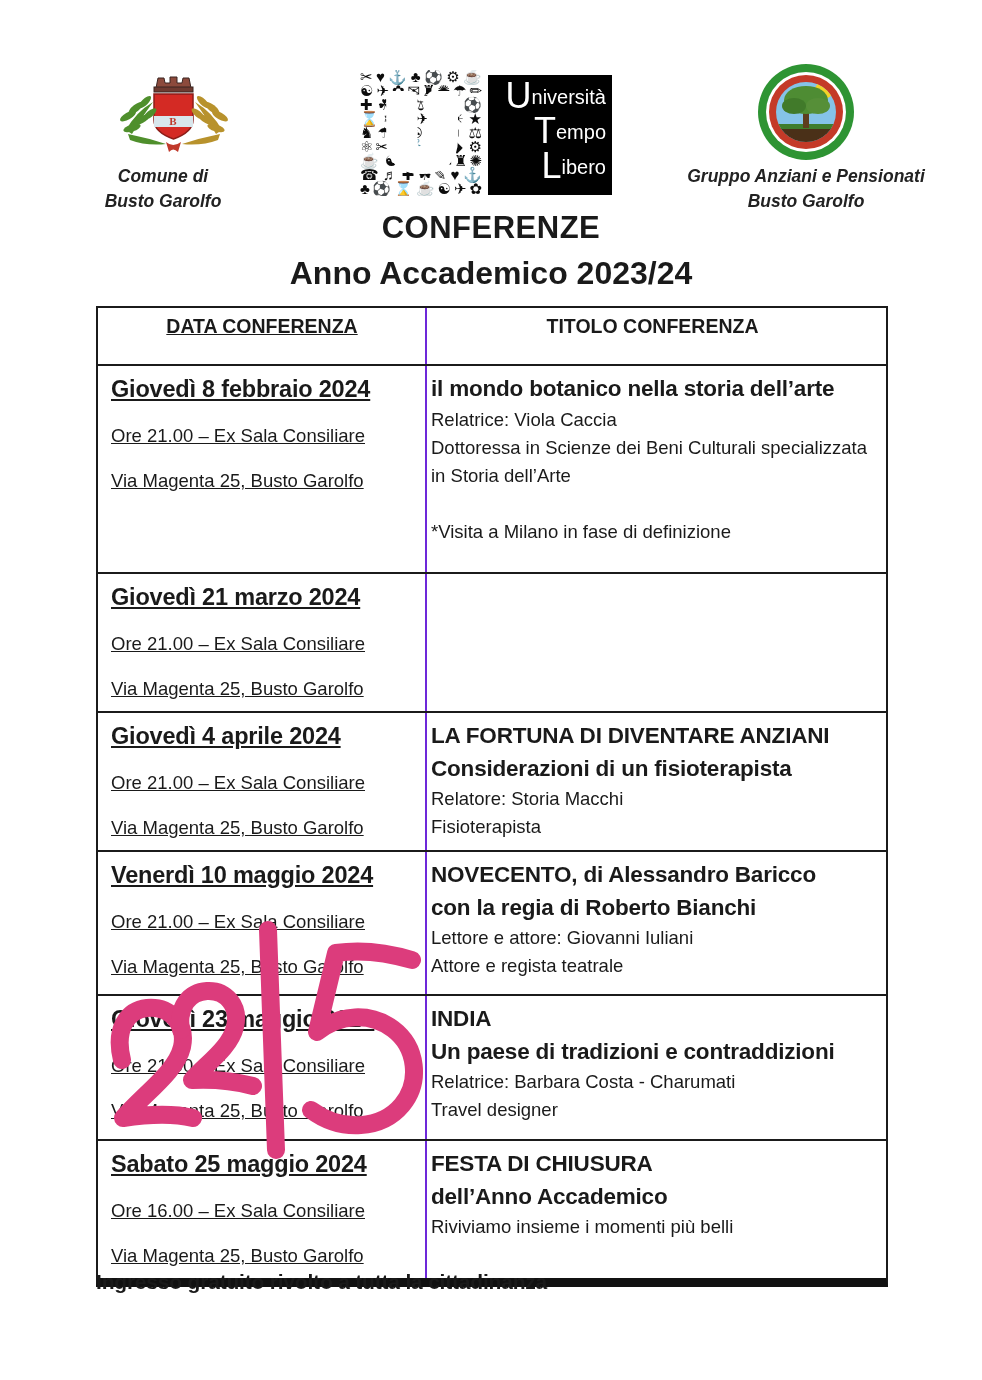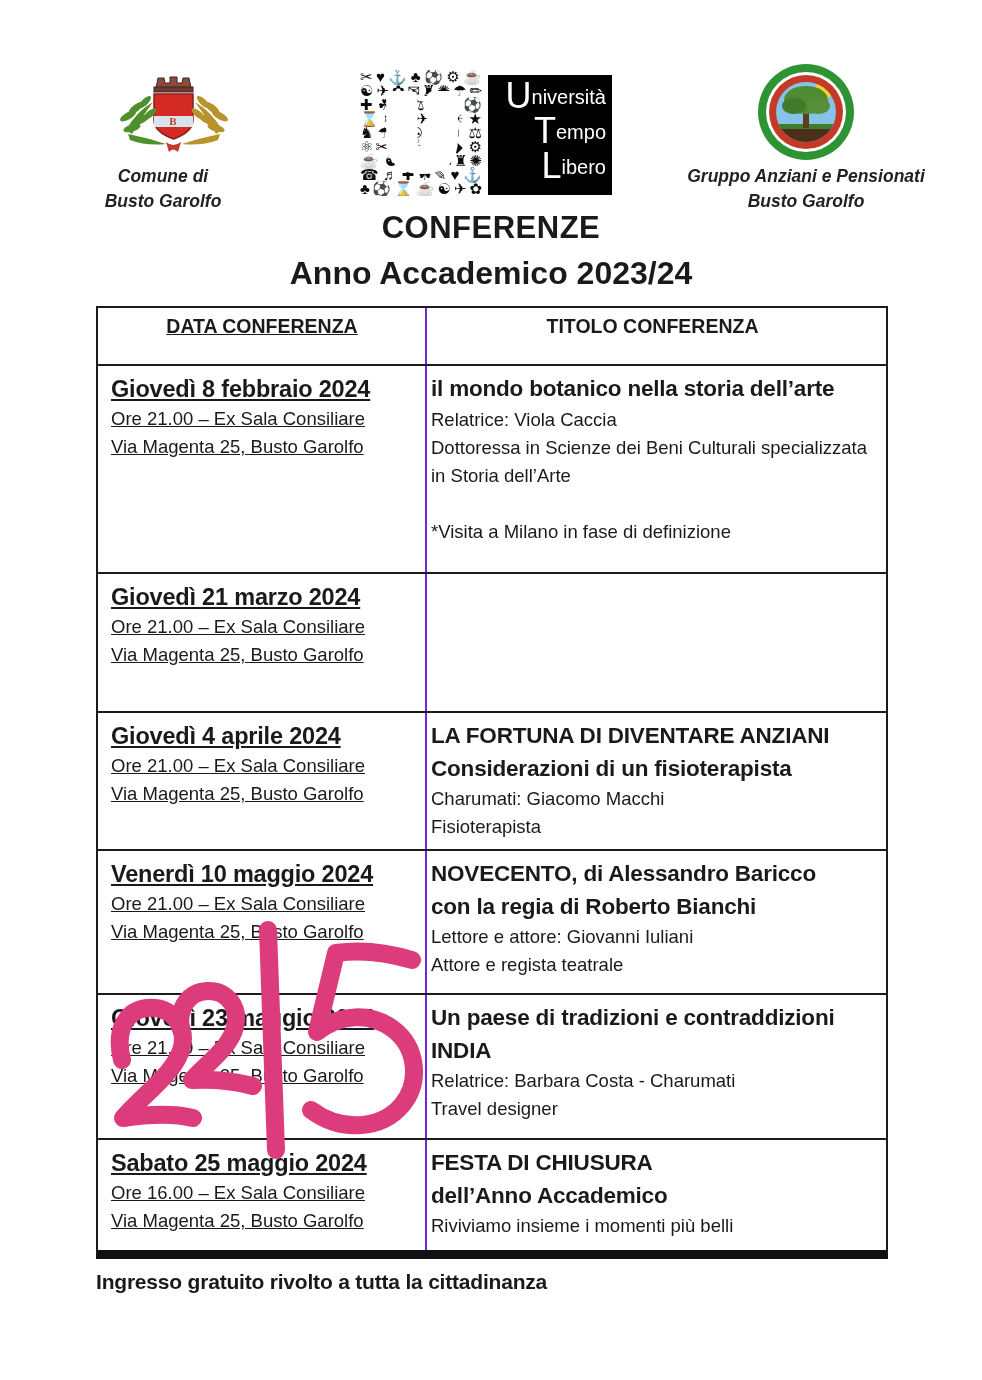--- a/index.html
+++ b/index.html
@@ -45,21 +45,21 @@
     display:flex; flex-direction:column; background:#fff;
   }
   .t-row { display:flex; border-top:2px solid #1b1b1b; }
   .t-row.thead { border-top:none; min-height:56px; }
   .cell { padding:7px 12px 8px 13px; }
   .date-col { width:329px; border-right:2px solid #6d28d9; flex-shrink:0;text-decoration:underline; }
   .conf-col { flex:1; padding-left:4px; }
   .th { display:flex; justify-content:center; padding-top:7px;
     font-weight:700; font-size:19.5px; }
   .day { font-weight:700; font-size:23.5px; line-height:32px; letter-spacing:-0.2px; }
-  .dline { font-size:18.5px; line-height:28px; }
+  .dline { font-size:18.5px; line-height:28px;margin-top:17px; }
   .cbold { font-weight:700; font-size:22.5px; line-height:32.5px; letter-spacing:-0.2px; }
   .cbody { font-size:18.5px; line-height:28px; white-space:pre-line; }
   .row0{min-height:208px} .row1{min-height:139px} .row2{min-height:134px}
   .row3{min-height:144px} .row4{min-height:145px} .row5{min-height:112px}
 
   
   .footer-note { position:absolute; left:96px; top:1270px;
     font-weight:700; font-size:21px; letter-spacing:-0.2px; }
 
   
@@ -185,21 +185,21 @@
 
     <div class="t-row row2">
       <div class="cell date-col">
         <div class="day">Giovedì 4 aprile 2024</div>
         <div class="dline">Ore 21.00 – Ex Sala Consiliare</div>
         <div class="dline">Via Magenta 25, Busto Garolfo</div>
       </div>
       <div class="cell conf-col">
         <div class="cbold">LA FORTUNA DI DIVENTARE ANZIANI</div>
         <div class="cbold">Considerazioni di un fisioterapista</div>
-        <div class="cbody">Charumati: Giacomo Macchi
+        <div class="cbody">Relatore: Storia Macchi
 Fisioterapista</div>
       </div>
     </div>
 
     <div class="t-row row3">
       <div class="cell date-col">
         <div class="day">Venerdì 10 maggio 2024</div>
         <div class="dline">Ore 21.00 – Ex Sala Consiliare</div>
         <div class="dline">Via Magenta 25, Busto Garolfo</div>
       </div>
@@ -211,22 +211,22 @@
       </div>
     </div>
 
     <div class="t-row row4">
       <div class="cell date-col">
         <div class="day">Giovedì 23 maggio 2024</div>
         <div class="dline">Ore 21.00 – Ex Sala Consiliare</div>
         <div class="dline">Via Magenta 25, Busto Garolfo</div>
       </div>
       <div class="cell conf-col">
+        <div class="cbold">INDIA</div>
         <div class="cbold">Un paese di tradizioni e contraddizioni</div>
-        <div class="cbold">INDIA</div>
         <div class="cbody">Relatrice: Barbara Costa - Charumati
 Travel designer</div>
       </div>
     </div>
 
     <div class="t-row row5">
       <div class="cell date-col">
         <div class="day">Sabato 25 maggio 2024</div>
         <div class="dline">Ore 16.00 – Ex Sala Consiliare</div>
         <div class="dline">Via Magenta 25, Busto Garolfo</div>

